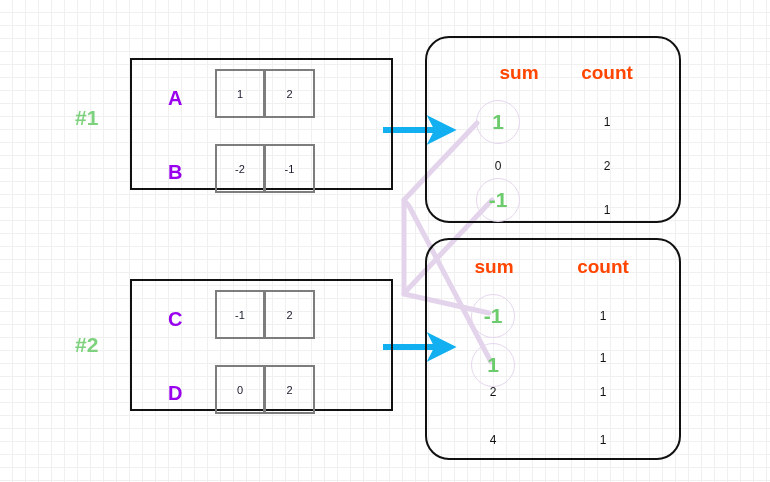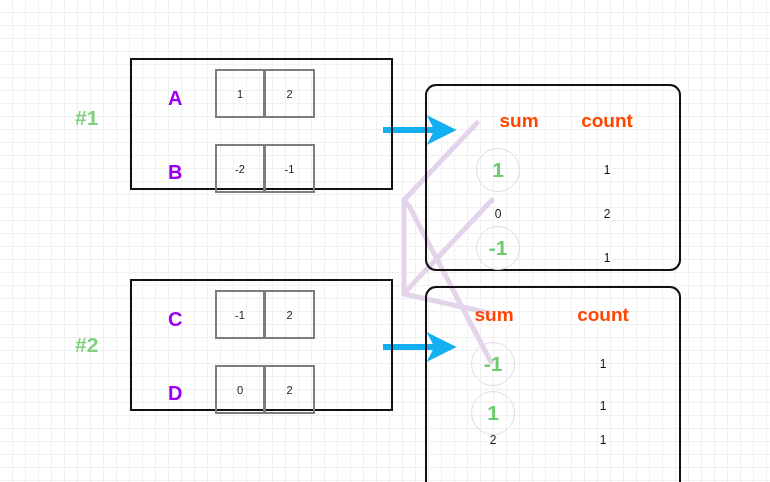--- a/index.html
+++ b/index.html
@@ -61,24 +61,23 @@
     font-size:11px;
     color:#1a1a2e;
     background:transparent;
   }
   .cell + .cell{border-left-width:1px;}
 
   
   .agg-panel{
     position:absolute;
     border:2px solid #111111;
-    border-radius:11px;
+    border-radius:24px;
     box-sizing:border-box;
     background:transparent;
-    margin-top:48px;
   }
   .col-head{
     position:absolute;
     color:#ff4500;
     font-size:19px;
     font-weight:bold;
     white-space:nowrap;
     transform:translate(-50%,-50%);
   }
   .cellval{

